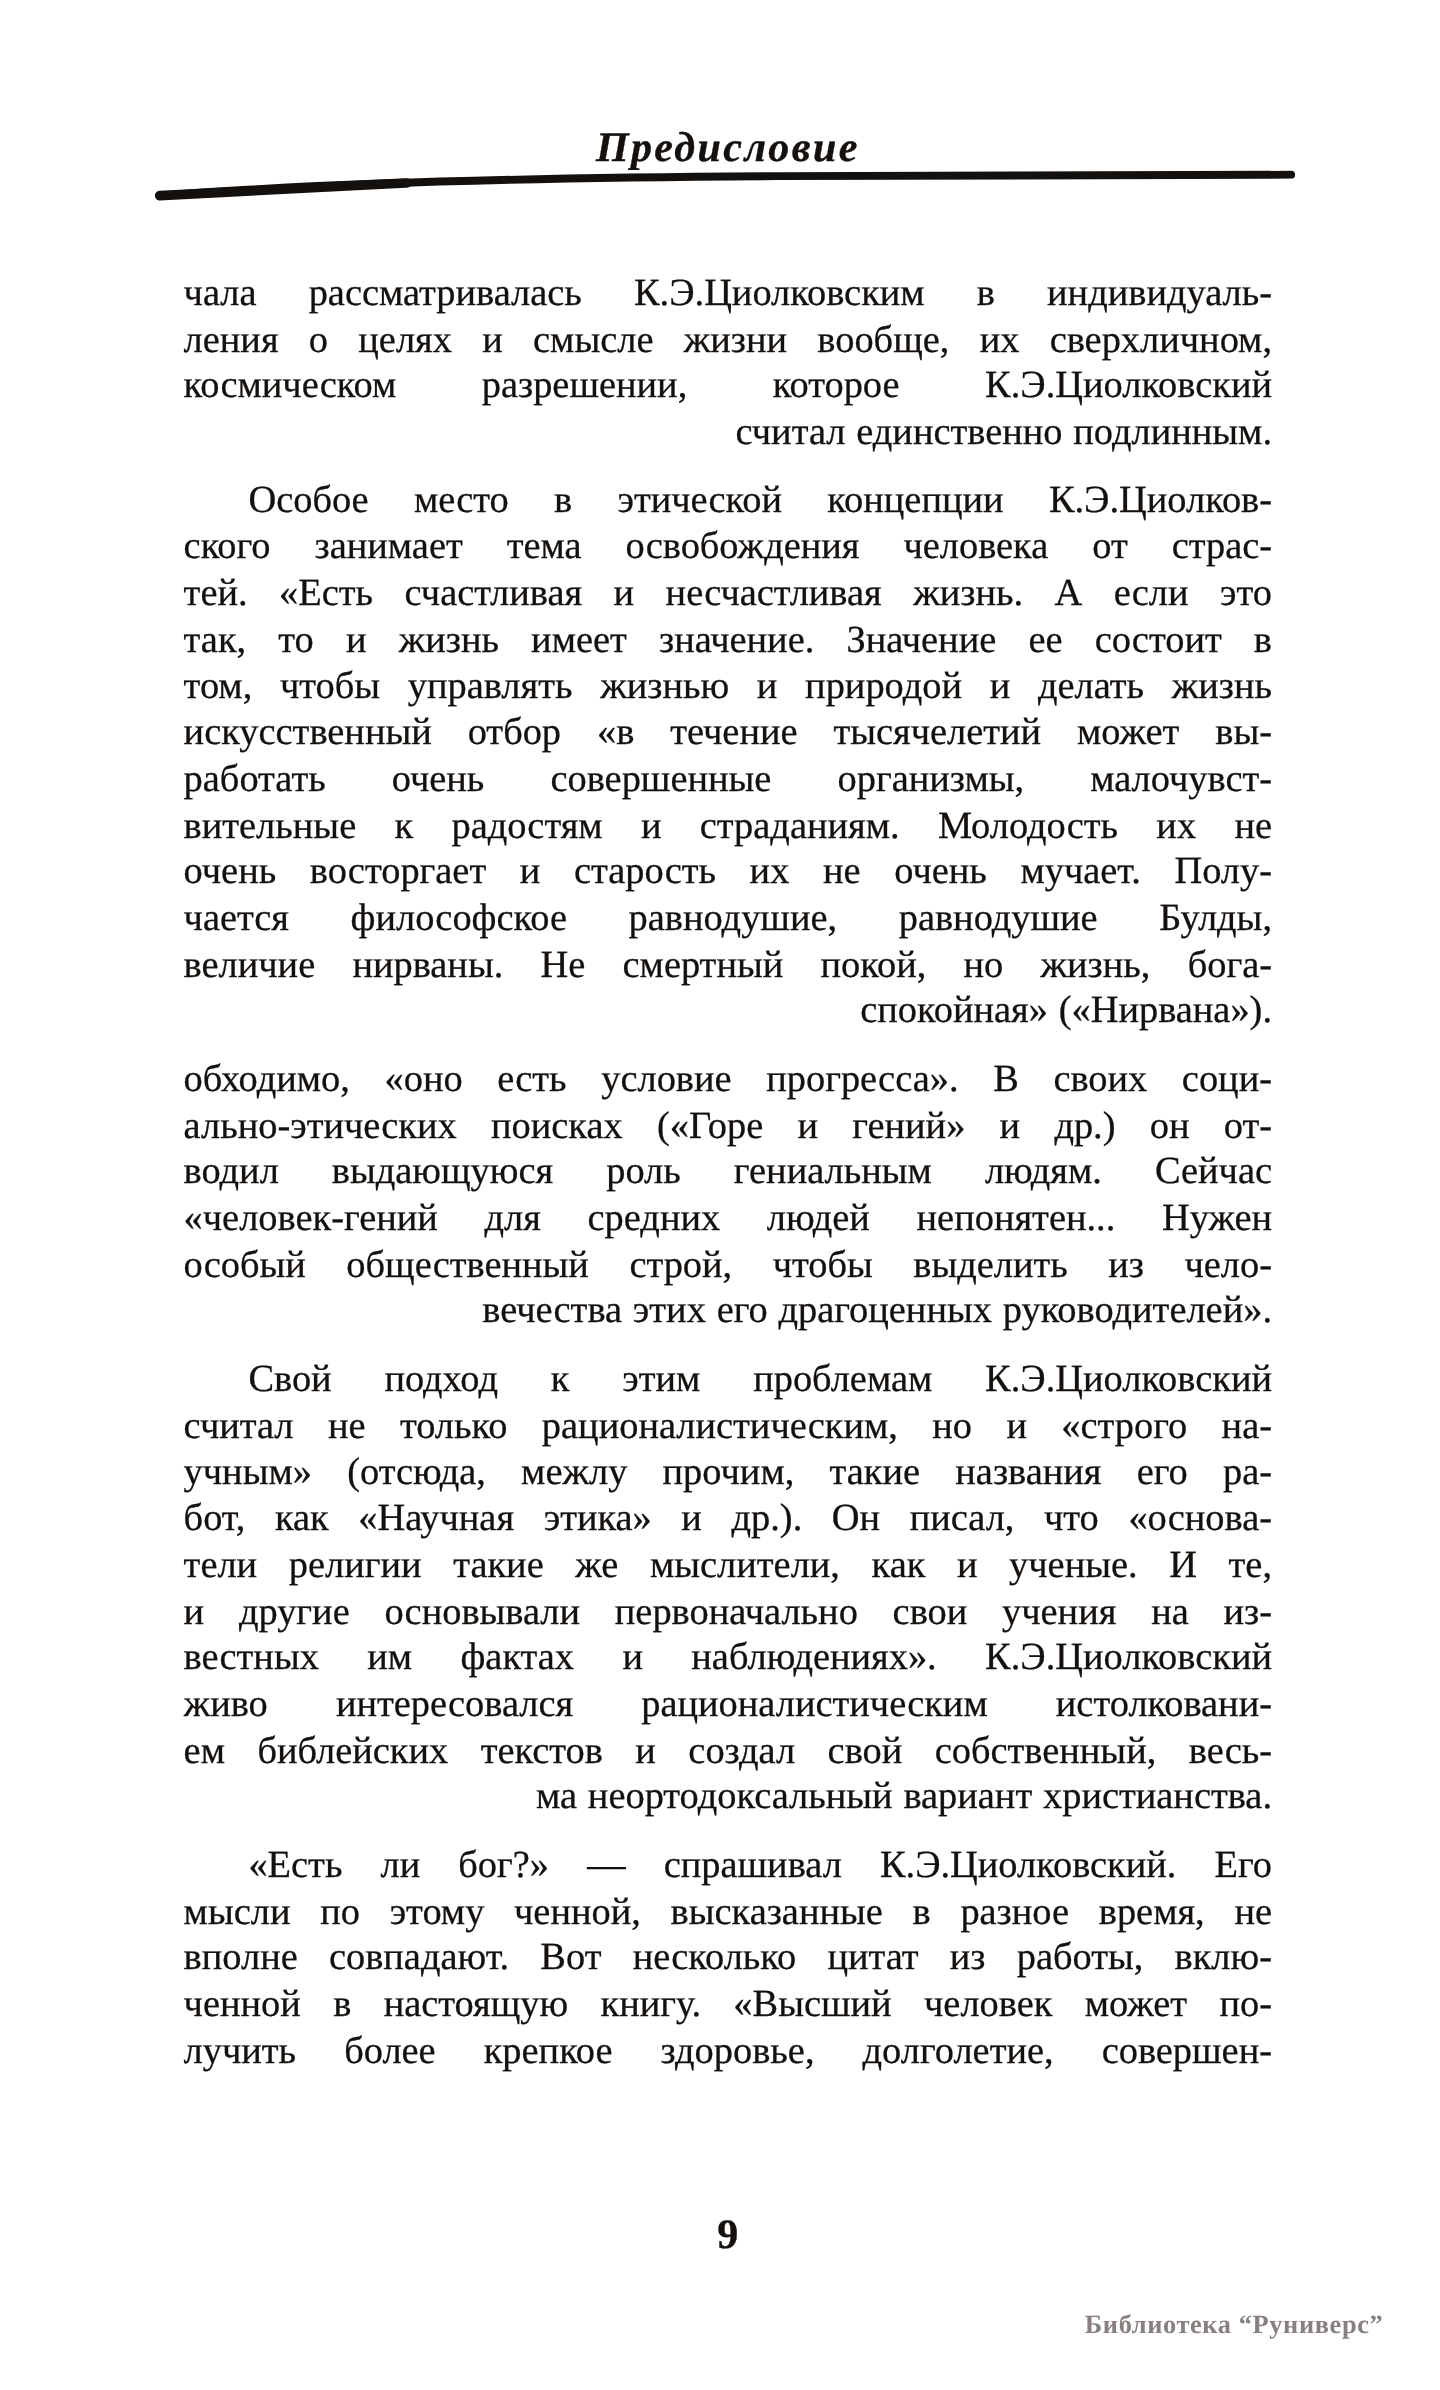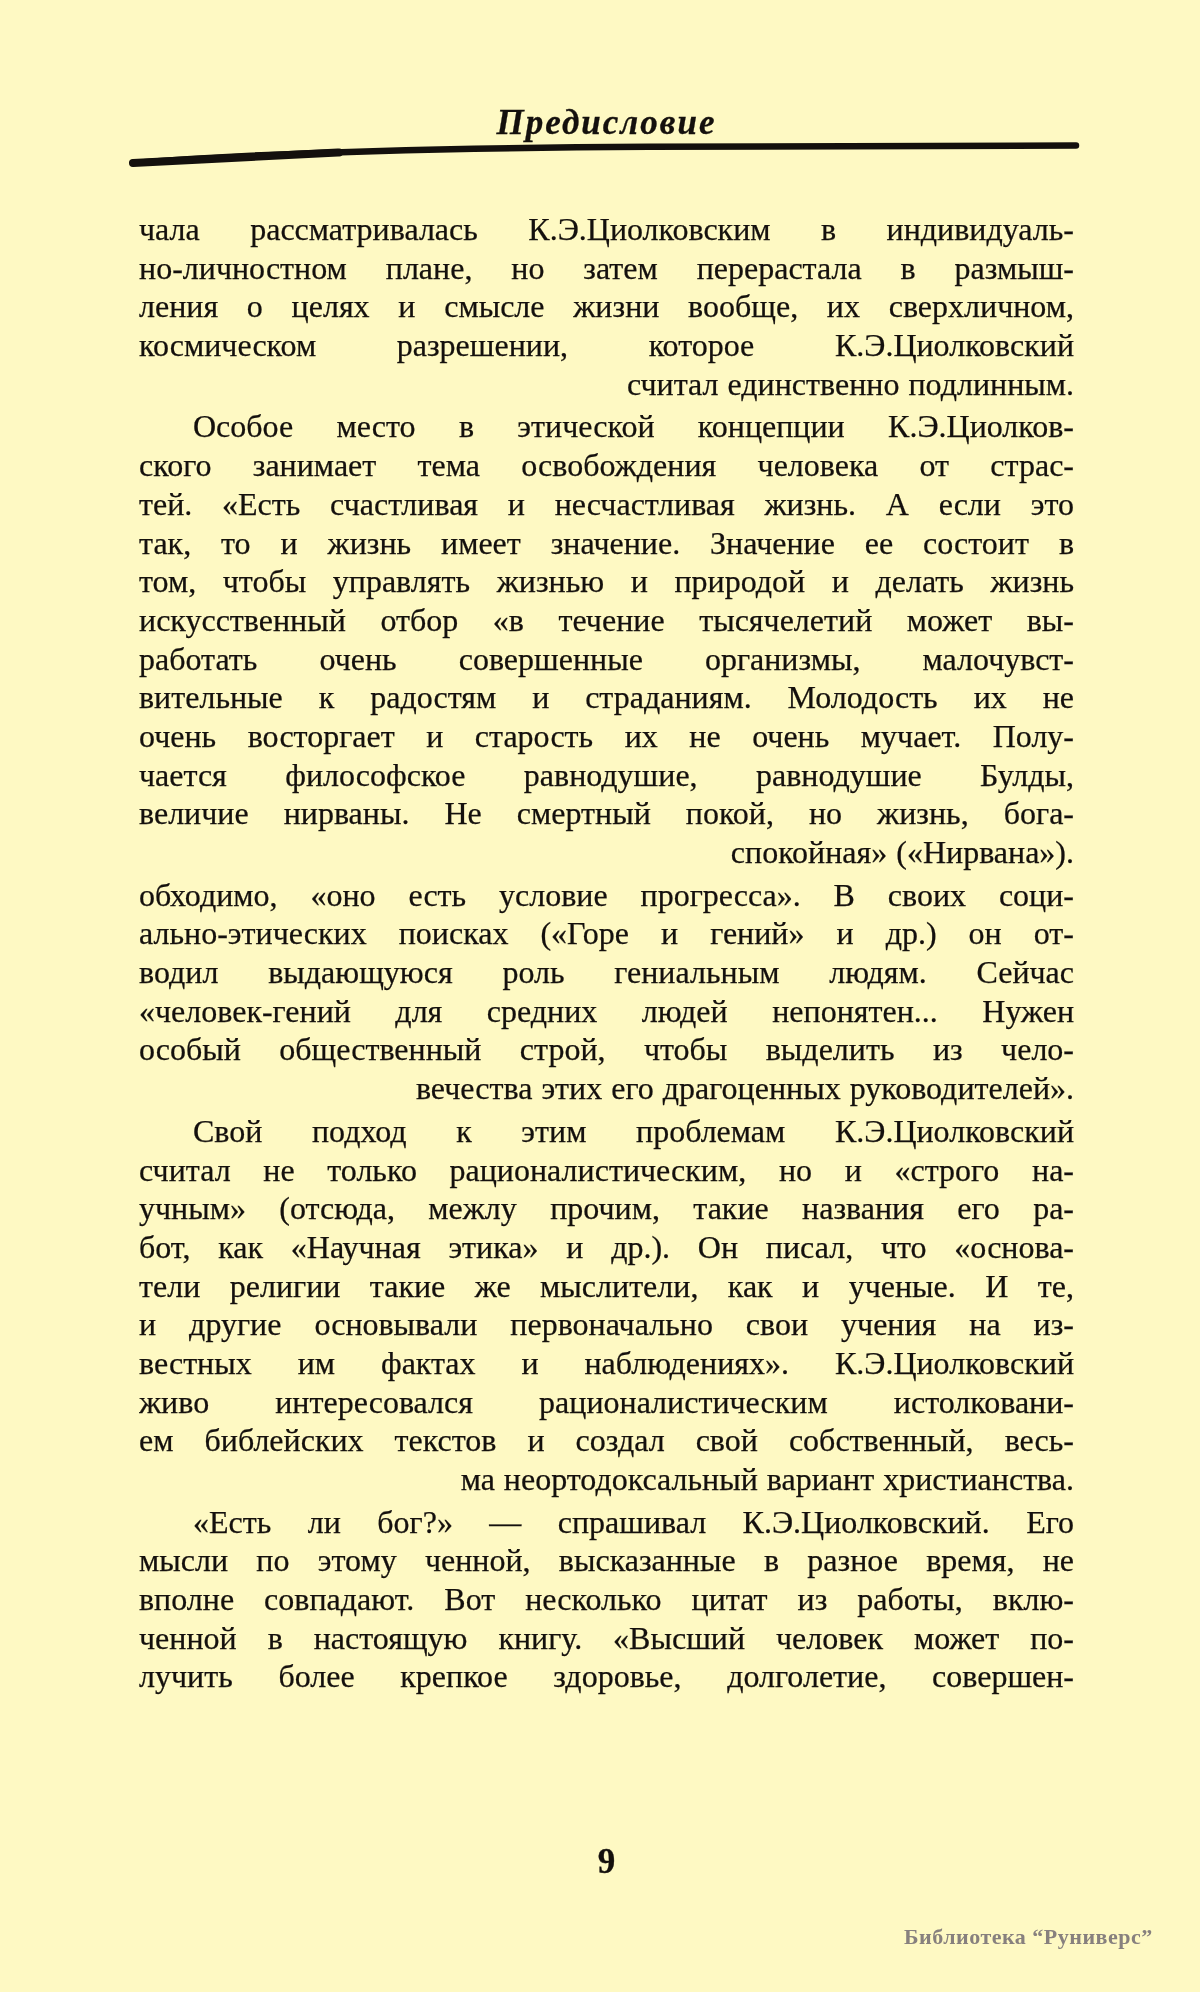--- a/index.html
+++ b/index.html
@@ -5,21 +5,21 @@
   html, body {
     margin: 0;
     padding: 0;
     background: #e8e8e6;
   }
   .page {
     position: relative;
     width: 1200px;
     height: 1992px;
     margin: 0 auto;
-    background: #fef9c3;
+    background: #ffffff;
     overflow: hidden;
     font-family: "Liberation Serif", serif;
   }
   .page-title {
     position: absolute;
     top: 103px;
     left: 135px;
     width: 943px;
     text-align: center;
     font-style: italic;
@@ -39,21 +39,21 @@
   .body-text {
     position: absolute;
     top: 206px;
     left: 135px;
     width: 943px;
     font-size: 32px;
     color: #14100d;
     -webkit-text-stroke: 0.25px;
     word-spacing: 1px;
   }
-  .paragraph { margin: 4px; }
+  .paragraph { margin: 18px; }
   .line {
     height: 38.7px;
     line-height: 38.7px;
     text-align: justify;
     text-align-last: justify;
     overflow: hidden;
     white-space: normal;
   }
   .line.last {
     text-align: right;
@@ -89,21 +89,20 @@
   <div class="page-title">Предисловие</div>
 
   <svg class="header-rule" viewBox="0 0 952 28" preserveAspectRatio="none" aria-hidden="true">
     <path d="M 4 22 C 130 12 300 7 520 5.8 C 710 4.9 890 4.6 947 4.6" fill="none" stroke="#14100d" stroke-width="6.5" stroke-linecap="round"></path>
     <path d="M 4 22 C 70 18 140 14.5 210 11.5" fill="none" stroke="#14100d" stroke-width="8" stroke-linecap="round"></path>
   </svg>
 
   <div class="body-text">
       <div class="paragraph">
         <div class="line">чала рассматривалась К.Э.Циолковским в индивидуаль-</div>
-        <div class="line">но-личностном плане, но затем перерастала в размыш-</div>
         <div class="line">ления о целях и смысле жизни вообще, их сверхличном,</div>
         <div class="line">космическом разрешении, которое К.Э.Циолковский</div>
         <div class="line last">считал единственно подлинным.</div>
       </div>
       <div class="paragraph">
         <div class="line indent">Особое место в этической концепции К.Э.Циолков-</div>
         <div class="line">ского занимает тема освобождения человека от страс-</div>
         <div class="line">тей. «Есть счастливая и несчастливая жизнь. А если это</div>
         <div class="line">так, то и жизнь имеет значение. Значение ее состоит в</div>
         <div class="line">том, чтобы управлять жизнью и природой и делать жизнь</div>

